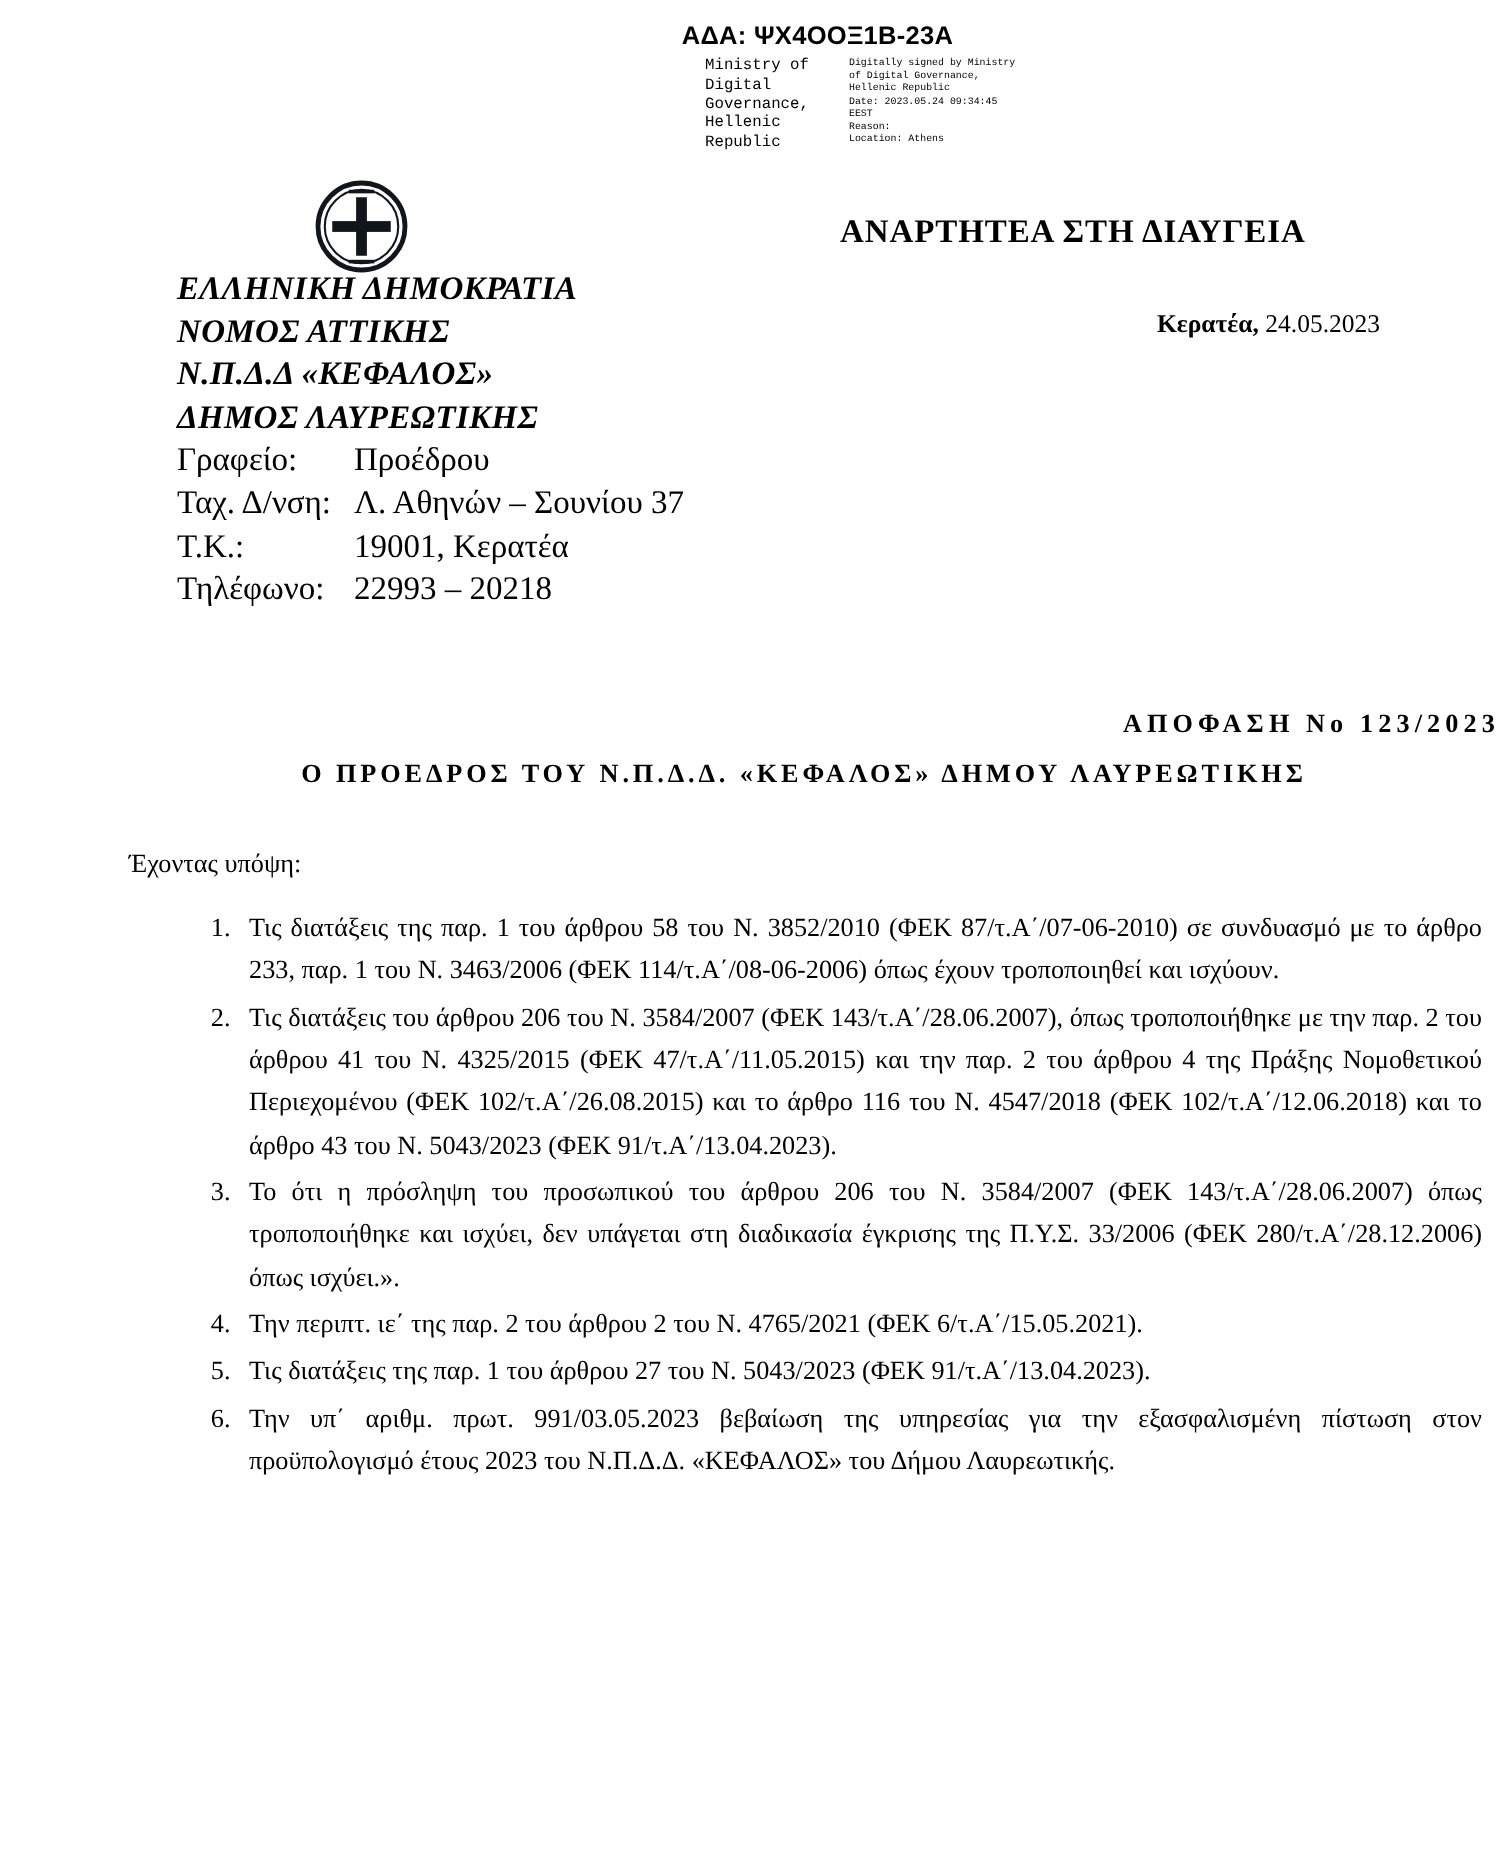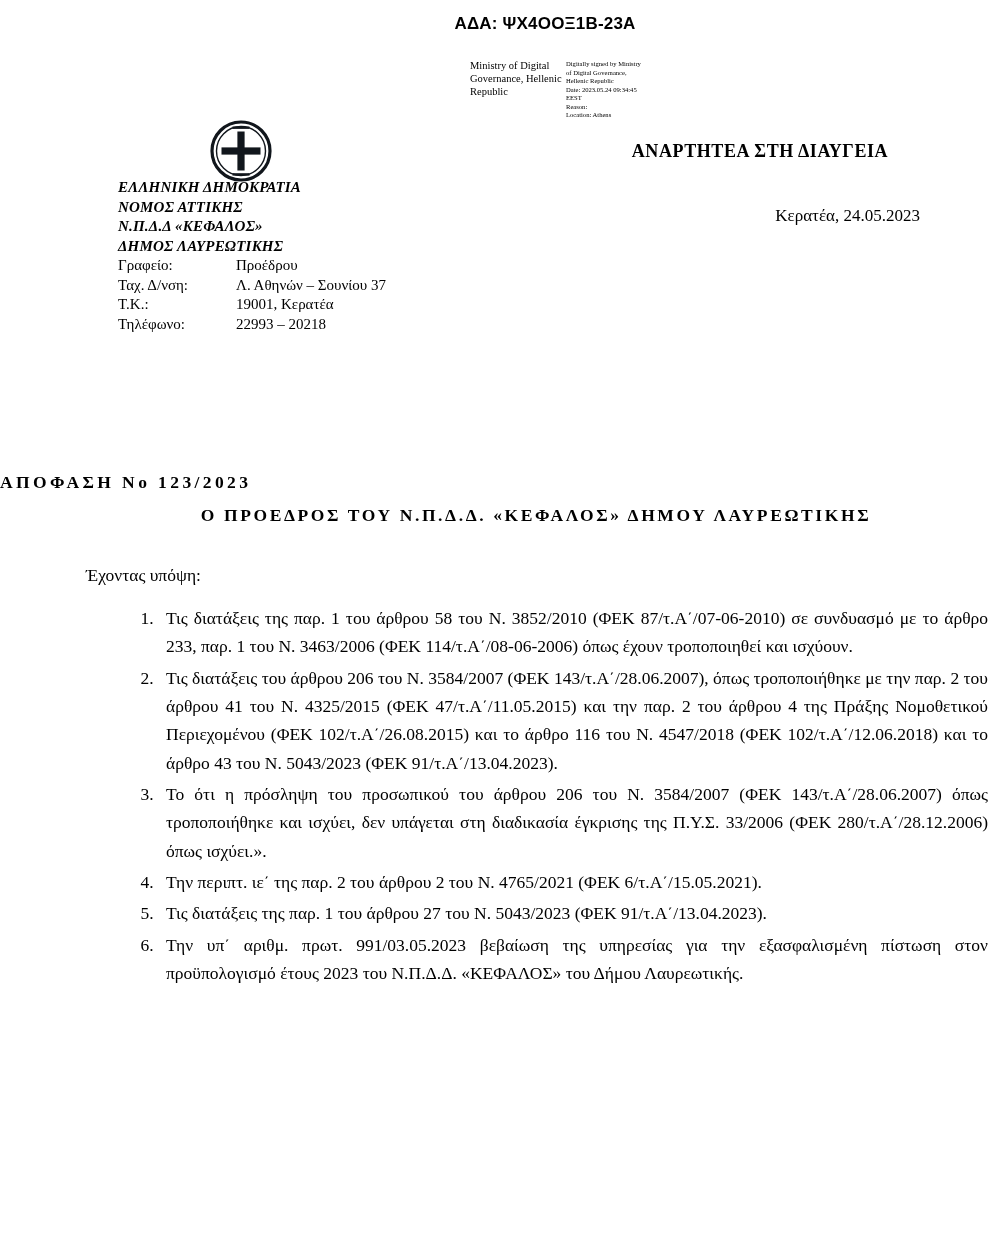--- a/index.html
+++ b/index.html
@@ -35,24 +35,23 @@
     padding-left: 90px;
     box-sizing: border-box;
   }
 
   
   .sig-block {
     position: absolute;
     top: 38px;
     left: 470px;
     width: 330px;
-    font-family: Liberation Serif, serif;
+    font-family: Liberation Mono, monospace;
     display: flex;
     gap: 4px;
-    margin-top: 22px;
   }
   .sig-left {
     width: 92px;
     font-size: 10.5px;
     line-height: 1.22;
   }
   .sig-right {
     font-size: 6.6px;
     line-height: 1.30;
   }
@@ -65,47 +64,46 @@
     width: 62px;
     height: 62px;
   }
 
   
   .anartitea {
     position: absolute;
     top: 141px;
     left: 560px;
     width: 400px;
-    text-align: center;
-    font-size: 18px;
+    font-size: 22px;
     font-weight: bold;
     letter-spacing: 0.6px;
     font-family: Liberation Serif, serif;
   }
   .right-meta {
     position: absolute;
     top: 206px;
     left: 600px;
     width: 320px;
     font-size: 17px;
     text-align: right;
   }
   .right-meta .row {
     margin-bottom: 4px;
     white-space: nowrap;
   }
-  .right-meta b { font-weight: normal; }
+  .right-meta b { font-weight: bold; }
 
   
   .lhead {
     position: absolute;
     top: 178px;
     left: 118px;
     width: 420px;
-    font-size: 15px;
+    font-size: 22px;
     line-height: 1.30;
   }
   .lhead .bold {
     font-weight: bold;
     font-style: italic;
     letter-spacing: 0.2px;
   }
   .lhead .kv {
     display: flex;
   }
@@ -117,21 +115,21 @@
     color: #1d4ed8;
     text-decoration: underline;
   }
 
   
   .title1 {
     position: absolute;
     top: 472px;
     left: 0;
     width: 100%;
-    text-align: left;
+    text-align: right;
     font-size: 17.5px;
     font-weight: bold;
     letter-spacing: 3.4px;
   }
   .title2 {
     position: absolute;
     top: 505px;
     left: 0;
     width: 100%;
     text-align: center;

